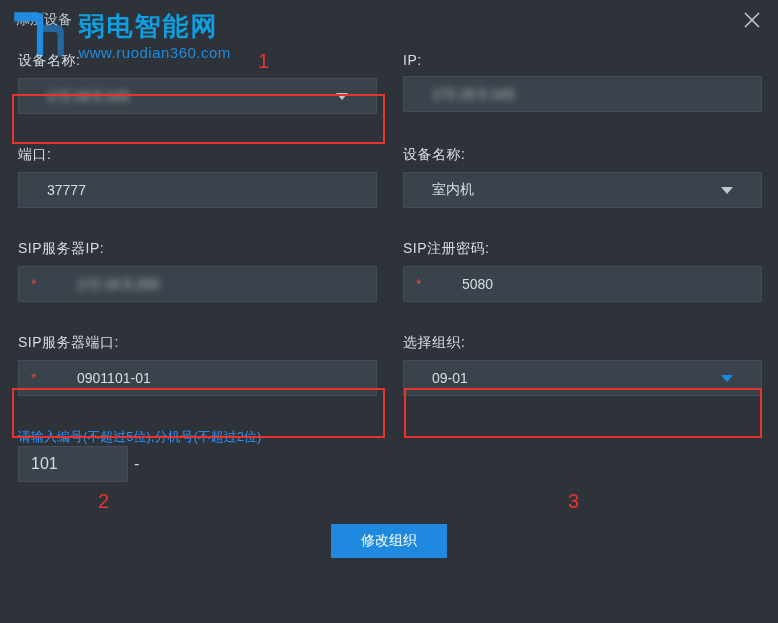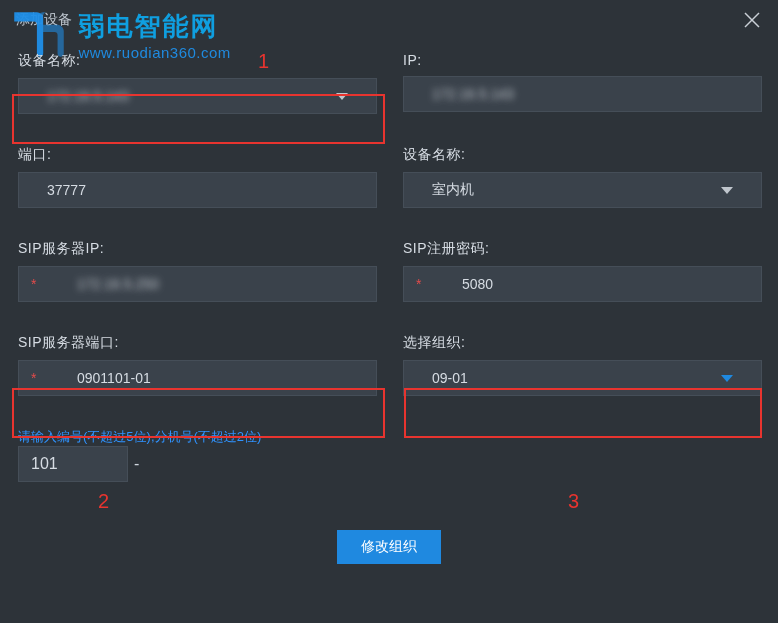--- a/index.html
+++ b/index.html
@@ -15,21 +15,21 @@
   .input,.select{width:100%;height:36px;background:#3a424b;border:1px solid #454e58;color:#d6dce3;font-size:14px;padding:0 28px;outline:none}
   .select{display:flex;align-items:center;justify-content:space-between;cursor:pointer}
   .caret{width:0;height:0;border-left:6px solid transparent;border-right:6px solid transparent;border-top:7px solid #c0c6cd}
   .req{position:relative}
   .req::before{content:"*";position:absolute;left:12px;top:9px;color:#e34b4b;font-size:14px}
   .req .val{padding-left:30px}
   .pair{display:flex;align-items:center;gap:6px}
   .pair .mini{width:110px;height:36px;background:#3a424b;border:1px solid #454e58;color:#d6dce3;font-size:16px;padding:0 12px;outline:none}
   .mini.focus{border:1px solid #2e7bd6}
   .dash{color:#cfd6de}
-  .btn{display:block;margin:28px auto 0;width:104px;height:34px;background:#1f89e0;border:none;color:#fff;font-size:14px;cursor:pointer}
+  .btn{display:block;margin:22px auto 0;width:116px;height:34px;background:#1f89e0;border:none;color:#fff;font-size:14px;cursor:pointer}
   .hl{position:absolute;border:2px solid #e8342f;pointer-events:none}
   .redlbl{position:absolute;color:#e8342f;font-size:20px}
   
   .wm{position:absolute;left:6px;top:2px;opacity:.95;pointer-events:none}
   .wm-icon{width:66px;height:66px;display:inline-block;vertical-align:middle}
   .wm-text{display:inline-block;vertical-align:middle;margin-left:2px}
   .wm-cn{font-size:26px;font-weight:700;color:#0ea5e9;letter-spacing:2px}
   .wm-en{font-size:15px;color:#1f8fe8;letter-spacing:.5px}
   .blur{color:transparent;text-shadow:0 0 7px rgba(220,225,232,.9)}
 </style>

